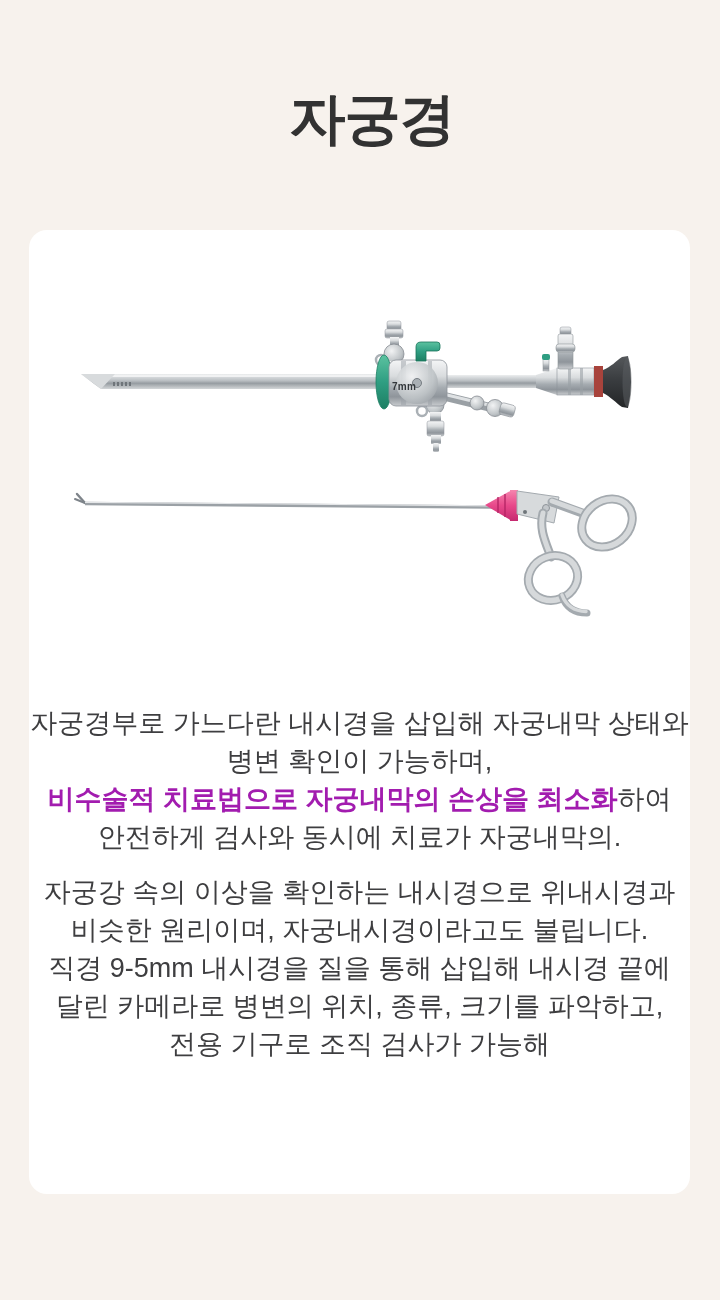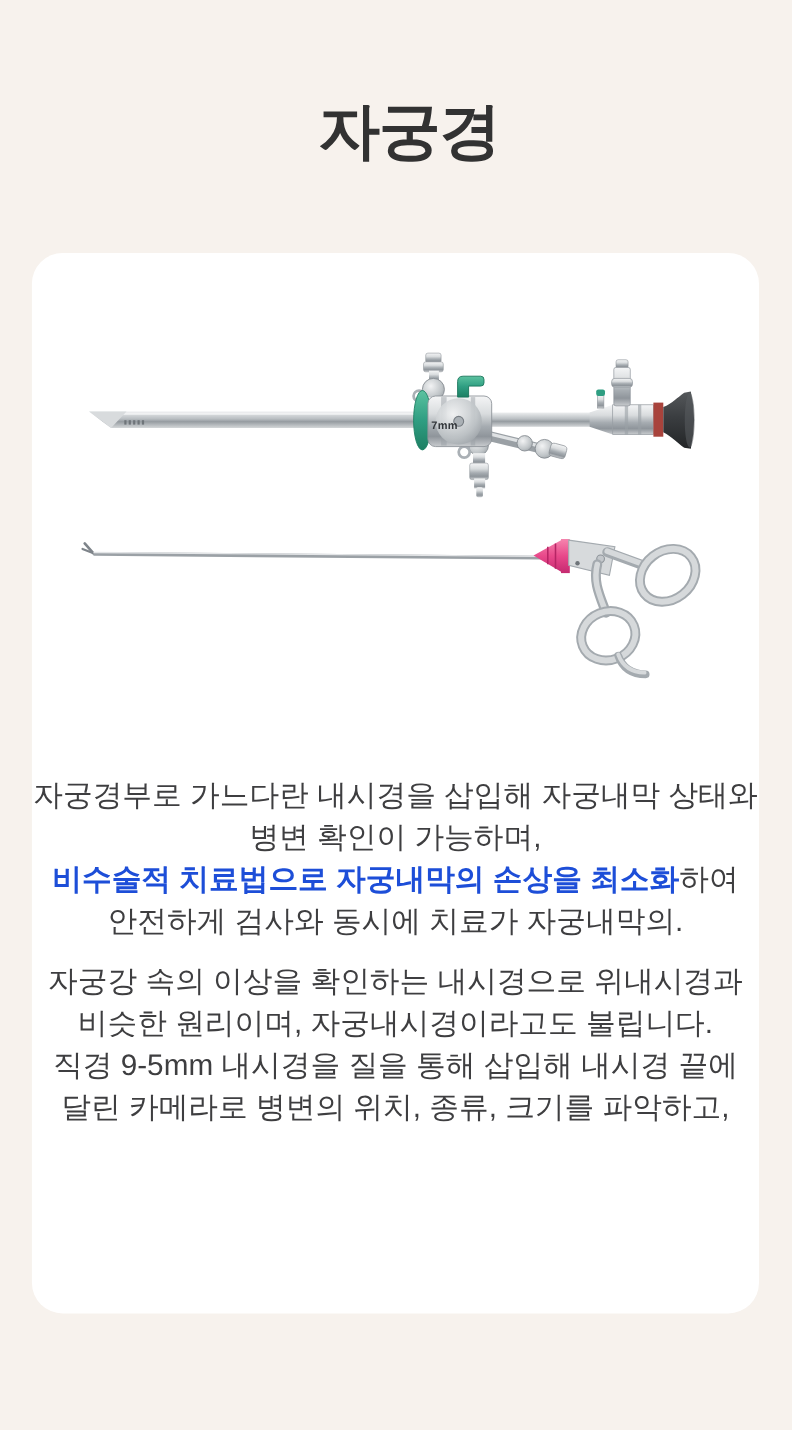--- a/index.html
+++ b/index.html
@@ -31,21 +31,21 @@
     letter-spacing: -1px;
     color: #323232;
   }
   .card {
     position: absolute;
     left: 29px;
     top: 230px;
     width: 661px;
     height: 964px;
     background: #ffffff;
-    border-radius: 28px;
+    border-radius: 18px;
   }
   .scope {
     position: absolute;
     left: 20px;
     top: 83px;
     width: 620px;
     height: 150px;
   }
   .forceps {
     position: absolute;
@@ -60,21 +60,21 @@
     left: 0;
     width: 100%;
     text-align: center;
     font-size: 27px;
     line-height: 38px;
     color: #3e3e40;
   }
   .para { margin: 0; }
   .para + .para { margin-top: 17px; }
   .line { display: block; }
-  .line b { font-weight: 800; color: #1d4ed8; }
+  .line b { font-weight: 800; color: #a21caf; }
   .scope-label {
     font-size: 10px;
     font-weight: bold;
     fill: #33373b;
     letter-spacing: 0.3px;
   }
 </style>
 </head>
 <body>
 
@@ -250,17 +250,18 @@
         <span class="line">자궁경부로 가느다란 내시경을 삽입해 자궁내막 상태와</span>
         <span class="line">병변 확인이 가능하며,</span>
         <span class="line"><b>비수술적 치료법으로 자궁내막의 손상을 최소화</b><span>하여</span></span>
         <span class="line">안전하게 검사와 동시에 치료가 자궁내막의.</span>
       </p>
       <p class="para">
         <span class="line">자궁강 속의 이상을 확인하는 내시경으로 위내시경과</span>
         <span class="line">비슷한 원리이며, 자궁내시경이라고도 불립니다.</span>
         <span class="line">직경 9-5mm 내시경을 질을 통해 삽입해 내시경 끝에</span>
         <span class="line">달린 카메라로 병변의 위치, 종류, 크기를 파악하고,</span>
+        <span class="line">전용 기구로 조직 검사가 가능해</span>
       </p>
     </div>
 
   </section>
 </div>
 
 </body></html>

